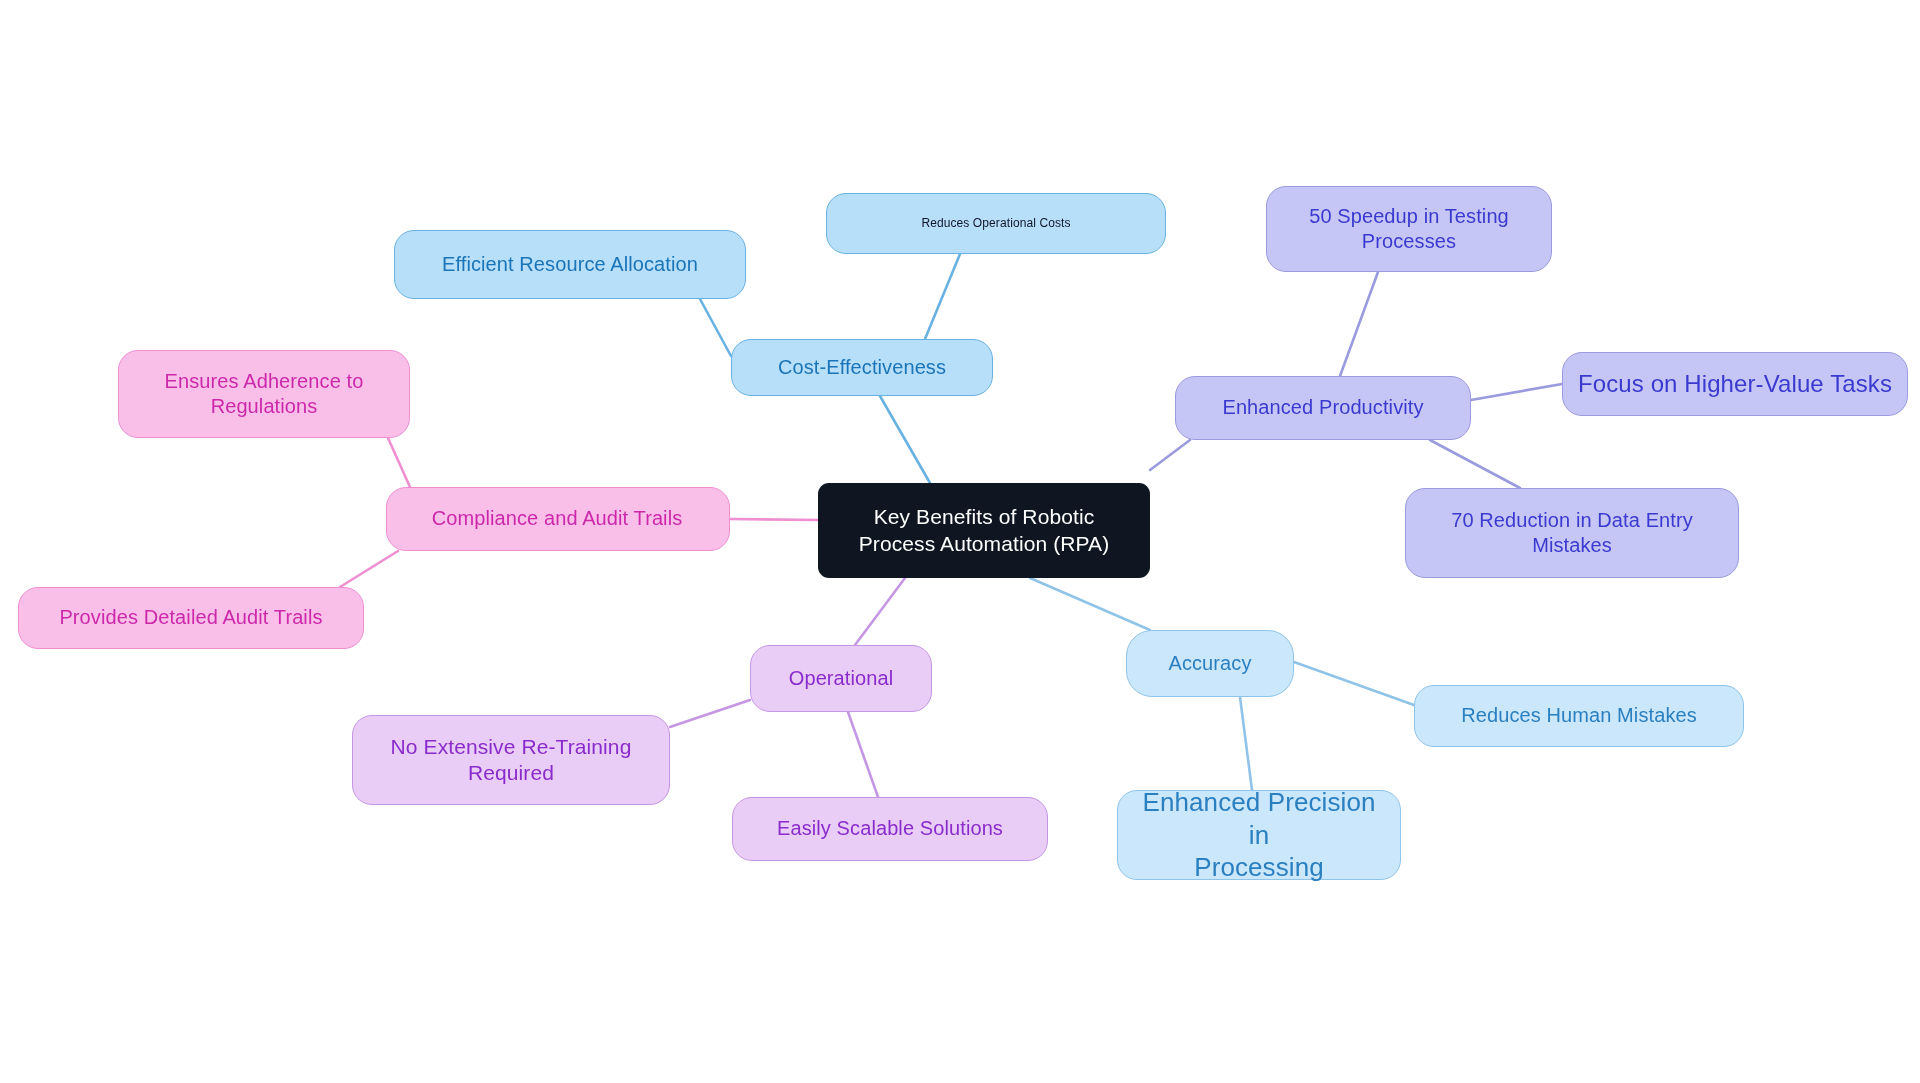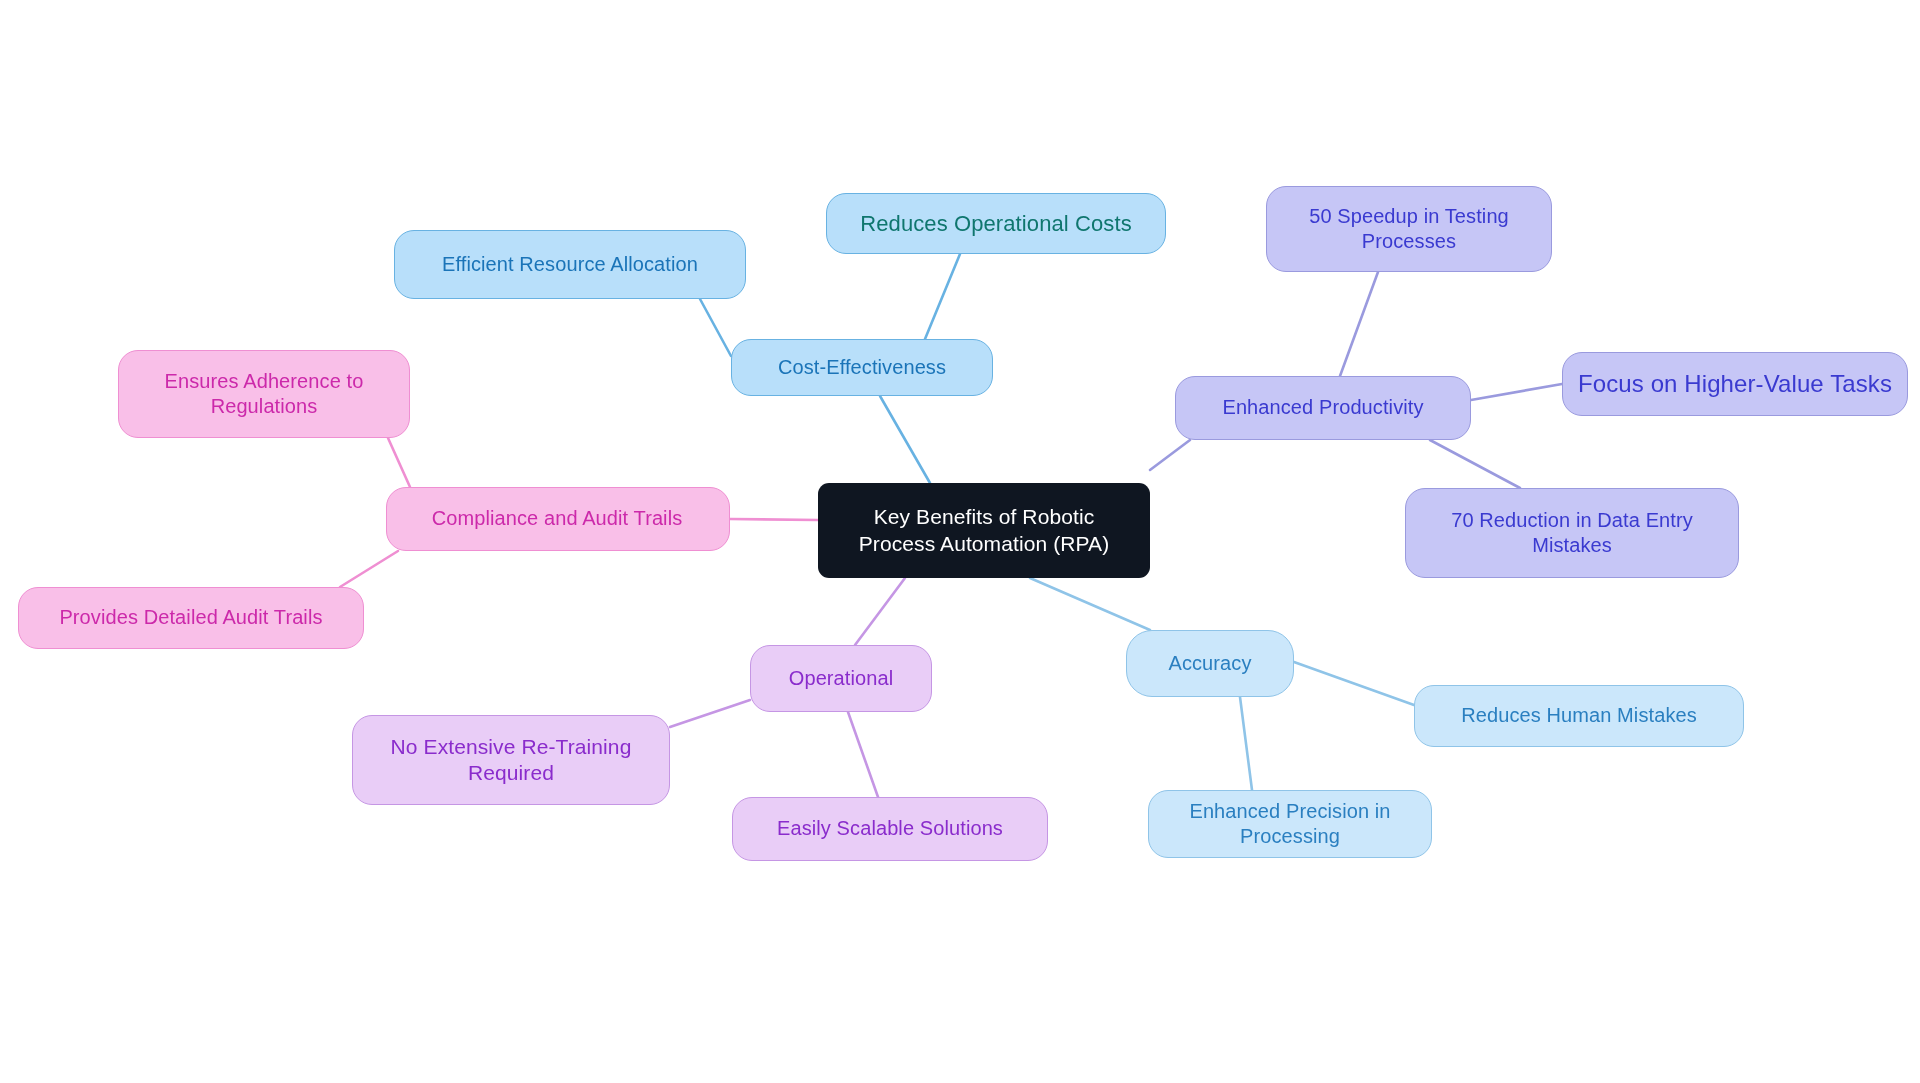--- a/index.html
+++ b/index.html
@@ -69,30 +69,30 @@
       <line x1="848" y1="712" x2="878" y2="797" stroke="#c596e4" stroke-width="2.6" stroke-linecap="round"></line>
       <line x1="818" y1="520" x2="730" y2="519" stroke="#ef8fd2" stroke-width="2.6" stroke-linecap="round"></line>
       <line x1="410" y1="487" x2="388" y2="438" stroke="#ef8fd2" stroke-width="2.6" stroke-linecap="round"></line>
       <line x1="398" y1="551" x2="340" y2="587" stroke="#ef8fd2" stroke-width="2.6" stroke-linecap="round"></line>
     </svg>
   <div id="node-layer">
       <div class="node root" style="left: 818px; top: 483px; width: 332px; height: 95px; background: rgb(15, 22, 33); border-color: rgb(15, 22, 33); color: rgb(255, 255, 255); font-size: 21px;">Key Benefits of Robotic
 Process Automation (RPA)</div>
       <div class="node" style="left: 731px; top: 339px; width: 262px; height: 57px; background: rgb(184, 223, 250); border-color: rgb(104, 178, 226); color: rgb(26, 116, 184); font-size: 20px;">Cost-Effectiveness</div>
       <div class="node" style="left: 394px; top: 230px; width: 352px; height: 69px; background: rgb(184, 223, 250); border-color: rgb(104, 178, 226); color: rgb(26, 116, 184); font-size: 20px;">Efficient Resource Allocation</div>
-      <div class="node" style="left: 826px; top: 193px; width: 340px; height: 61px; background: rgb(184, 223, 250); border-color: rgb(104, 178, 226); color: #0f766e; font-size: 22px;">Reduces Operational Costs</div>
+      <div class="node" style="left: 826px; top: 193px; width: 340px; height: 61px; background: rgb(184, 223, 250); border-color: rgb(104, 178, 226); color: #0f172a; font-size: 12px;">Reduces Operational Costs</div>
       <div class="node" style="left: 1175px; top: 376px; width: 296px; height: 64px; background: rgb(198, 198, 246); border-color: rgb(154, 154, 222); color: rgb(58, 58, 208); font-size: 20px;">Enhanced Productivity</div>
       <div class="node" style="left: 1266px; top: 186px; width: 286px; height: 86px; background: rgb(198, 198, 246); border-color: rgb(154, 154, 222); color: rgb(58, 58, 208); font-size: 20px;">50 Speedup in Testing
 Processes</div>
       <div class="node" style="left: 1562px; top: 352px; width: 346px; height: 64px; background: rgb(198, 198, 246); border-color: rgb(154, 154, 222); color: rgb(58, 58, 208); font-size: 24px;">Focus on Higher-Value Tasks</div>
       <div class="node" style="left: 1405px; top: 488px; width: 334px; height: 90px; background: rgb(198, 198, 246); border-color: rgb(154, 154, 222); color: rgb(58, 58, 208); font-size: 20px;">70 Reduction in Data Entry
 Mistakes</div>
       <div class="node" style="left: 1126px; top: 630px; width: 168px; height: 67px; background: rgb(203, 231, 251); border-color: rgb(143, 196, 232); color: rgb(42, 127, 192); font-size: 20px; border-radius: 26px;">Accuracy</div>
       <div class="node" style="left: 1414px; top: 685px; width: 330px; height: 62px; background: rgb(203, 231, 251); border-color: rgb(143, 196, 232); color: rgb(42, 127, 192); font-size: 20px;">Reduces Human Mistakes</div>
-      <div class="node" style="left: 1117px; top: 790px; width: 284px; height: 68px; background: rgb(203, 231, 251); border-color: rgb(143, 196, 232); color: rgb(42, 127, 192); font-size: 20px; margin-left: 31px;">Enhanced Precision in
+      <div class="node" style="left: 1117px; top: 790px; width: 284px; height: 90px; background: rgb(203, 231, 251); border-color: rgb(143, 196, 232); color: rgb(42, 127, 192); font-size: 26px;">Enhanced Precision in
 Processing</div>
       <div class="node" style="left: 750px; top: 645px; width: 182px; height: 67px; background: rgb(233, 205, 247); border-color: rgb(197, 150, 228); color: rgb(138, 44, 204); font-size: 20px;">Operational</div>
       <div class="node" style="left: 352px; top: 715px; width: 318px; height: 90px; background: rgb(233, 205, 247); border-color: rgb(197, 150, 228); color: rgb(138, 44, 204); font-size: 21px;">No Extensive Re-Training
 Required</div>
       <div class="node" style="left: 732px; top: 797px; width: 316px; height: 64px; background: rgb(233, 205, 247); border-color: rgb(197, 150, 228); color: rgb(138, 44, 204); font-size: 20px;">Easily Scalable Solutions</div>
       <div class="node" style="left: 386px; top: 487px; width: 344px; height: 64px; background: rgb(249, 191, 232); border-color: rgb(239, 143, 210); color: rgb(204, 41, 170); font-size: 20px; padding-left: 12px;">Compliance and Audit Trails</div>
       <div class="node" style="left: 118px; top: 350px; width: 292px; height: 88px; background: rgb(249, 191, 232); border-color: rgb(239, 143, 210); color: rgb(204, 41, 170); font-size: 20px;">Ensures Adherence to
 Regulations</div>
       <div class="node" style="left: 18px; top: 587px; width: 346px; height: 62px; background: rgb(249, 191, 232); border-color: rgb(239, 143, 210); color: rgb(204, 41, 170); font-size: 20px;">Provides Detailed Audit Trails</div>
     </div>

